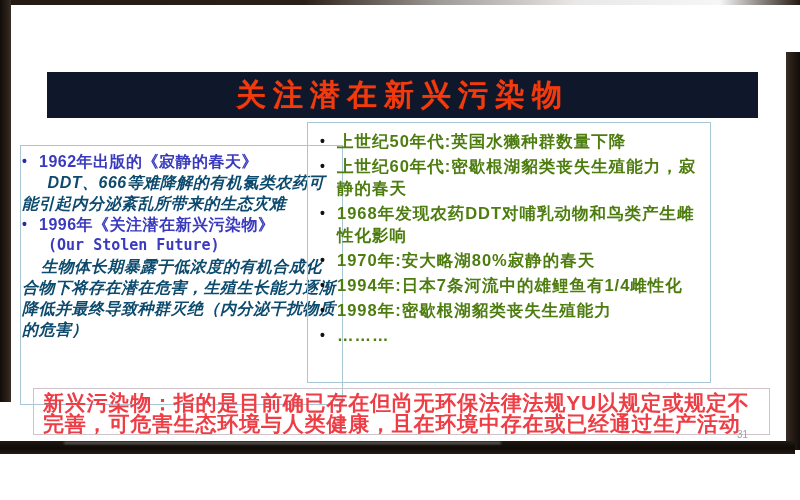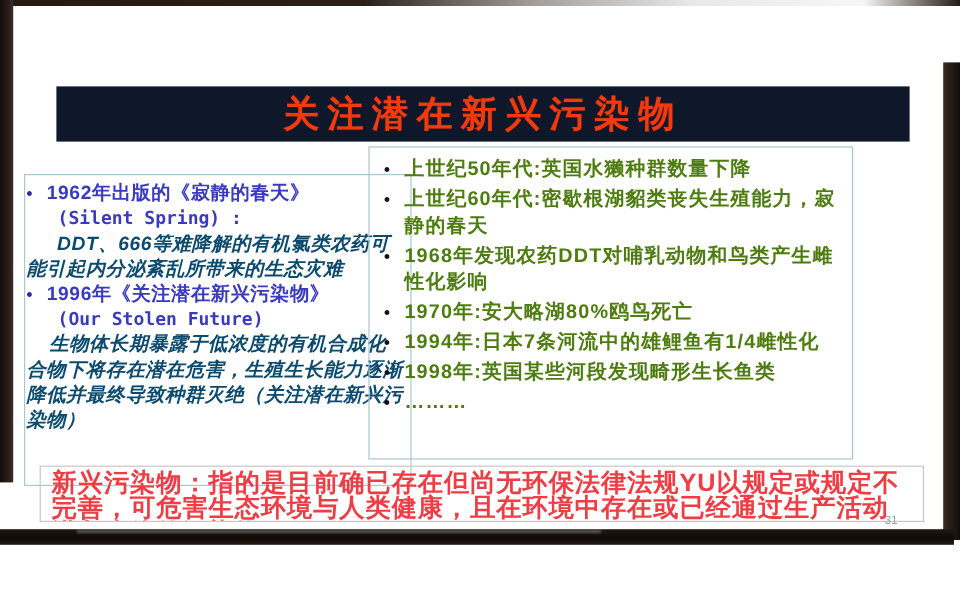--- a/index.html
+++ b/index.html
@@ -93,55 +93,54 @@
 
 <div class="title-bar">
   <span class="title-text">关注潜在新兴污染物</span>
 </div>
 
 <div class="left-box">
   <div class="lb-heading">
     <span class="bullet"></span>
     <span>1962年出版的《寂静的春天》</span>
   </div>
-  <div class="lb-sub">(Silent Spring) :</div>
   <div class="lb-body indent-17">DDT、666等难降解的有机氯类农药可能引起内分泌紊乱所带来的生态灾难</div>
 
   <div class="lb-heading">
     <span class="bullet"></span>
     <span>1996年《关注潜在新兴污染物》</span>
   </div>
   <div class="lb-sub">(Our Stolen Future)</div>
-  <div class="lb-body indent-12">生物体长期暴露于低浓度的有机合成化合物下将存在潜在危害，生殖生长能力逐渐降低并最终导致种群灭绝（关注潜在新兴污染物）</div>
+  <div class="lb-body indent-12">生物体长期暴露于低浓度的有机合成化合物下将存在潜在危害，生殖生长能力逐渐降低并最终导致种群灭绝（内分泌干扰物质的危害）</div>
 </div>
 
 <div class="right-box">
   <div class="rb-item">
     <span class="bullet"></span>
     <span class="rb-text">上世纪50年代:英国水獭种群数量下降</span>
   </div>
   <div class="rb-item">
     <span class="bullet"></span>
     <span class="rb-text">上世纪60年代:密歇根湖貂类丧失生殖能力，寂静的春天</span>
   </div>
   <div class="rb-item">
     <span class="bullet"></span>
     <span class="rb-text">1968年发现农药DDT对哺乳动物和鸟类产生雌性化影响</span>
   </div>
   <div class="rb-item">
     <span class="bullet"></span>
-    <span class="rb-text">1970年:安大略湖80%鸥鸟死亡</span>
+    <span class="rb-text">1970年:安大略湖80%寂静的春天</span>
   </div>
   <div class="rb-item">
     <span class="bullet"></span>
     <span class="rb-text">1994年:日本7条河流中的雄鲤鱼有1/4雌性化</span>
   </div>
   <div class="rb-item">
     <span class="bullet"></span>
-    <span class="rb-text">1998年:英国某些河段发现畸形生长鱼类</span>
+    <span class="rb-text">1998年:密歇根湖貂类丧失生殖能力</span>
   </div>
   <div class="rb-item">
     <span class="bullet"></span>
     <span class="rb-text">………</span>
   </div>
 </div>
 
 <div class="def-box">
   <span>新兴污染物：</span><span>指的是目前确已存在但尚无环保法律法规YU以规定或规定不完善，可危害生态环境与人类健康，且在环境中存在或已经通过生产活动进入水体的污染物</span>
 </div>

